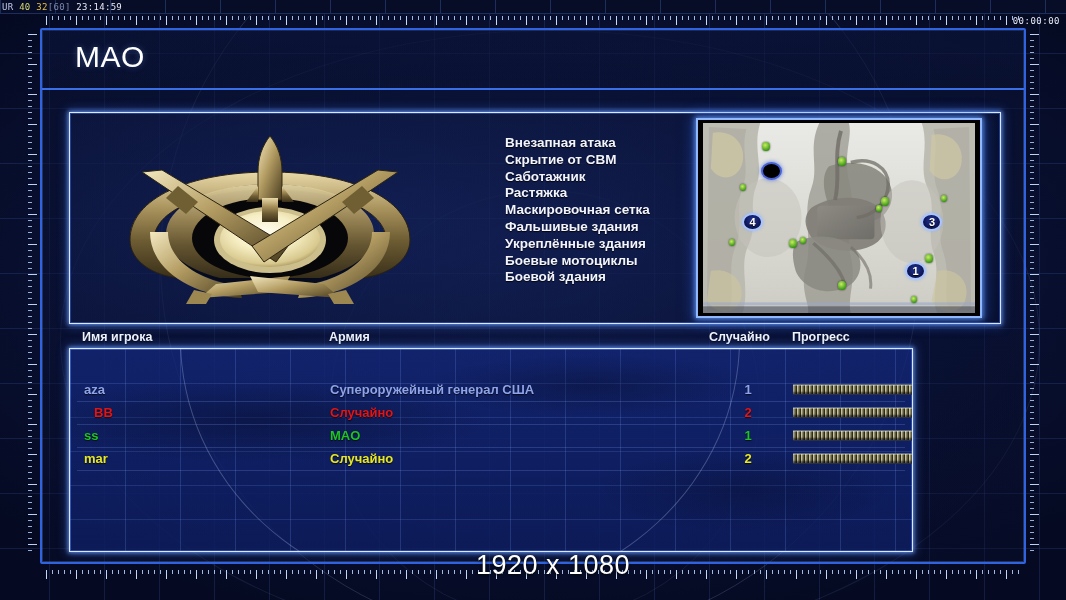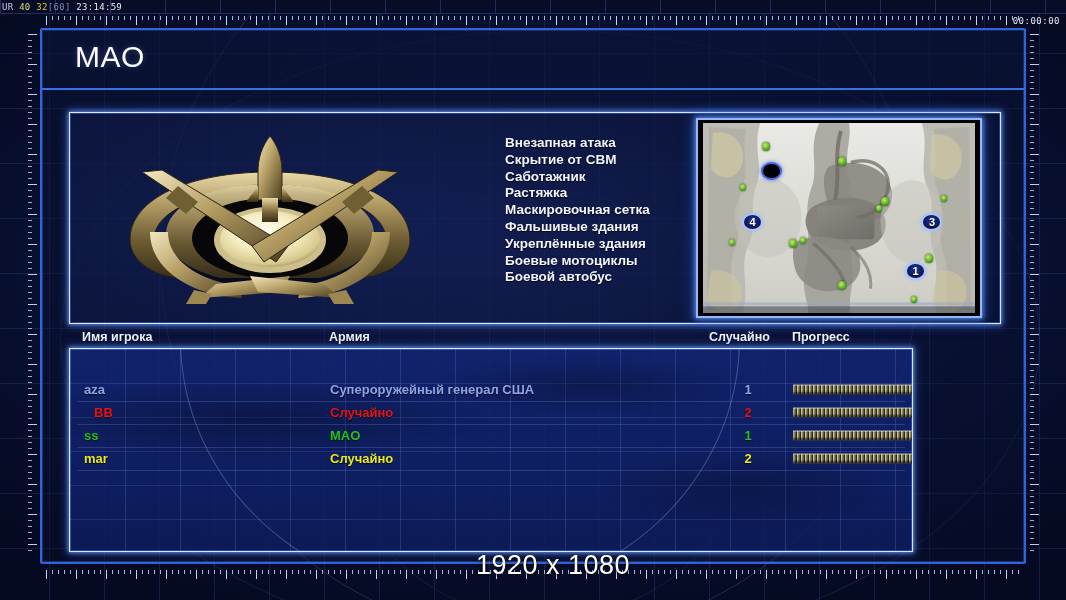--- a/index.html
+++ b/index.html
@@ -309,21 +309,21 @@
 
       <div id="abilities">
         <div>Внезапная атака</div>
         <div>Скрытие от СВМ</div>
         <div>Саботажник</div>
         <div>Растяжка</div>
         <div>Маскировочная сетка</div>
         <div>Фальшивые здания</div>
         <div>Укреплённые здания</div>
         <div>Боевые мотоциклы</div>
-        <div>Боевой автобус</div>
+        <div>Боевой здания</div>
       </div>
 
       <div id="minimap-wrap">
         <div id="minimap">
           <svg id="mm-terrain" viewBox="0 0 276 194" preserveAspectRatio="none">
             <defs>
               <linearGradient id="snow" x1="0" y1="0" x2="0" y2="1">
                 <stop offset="0%" stop-color="#e9e9e6"></stop>
                 <stop offset="50%" stop-color="#dcdcd6"></stop>
                 <stop offset="100%" stop-color="#cdccc4"></stop>

